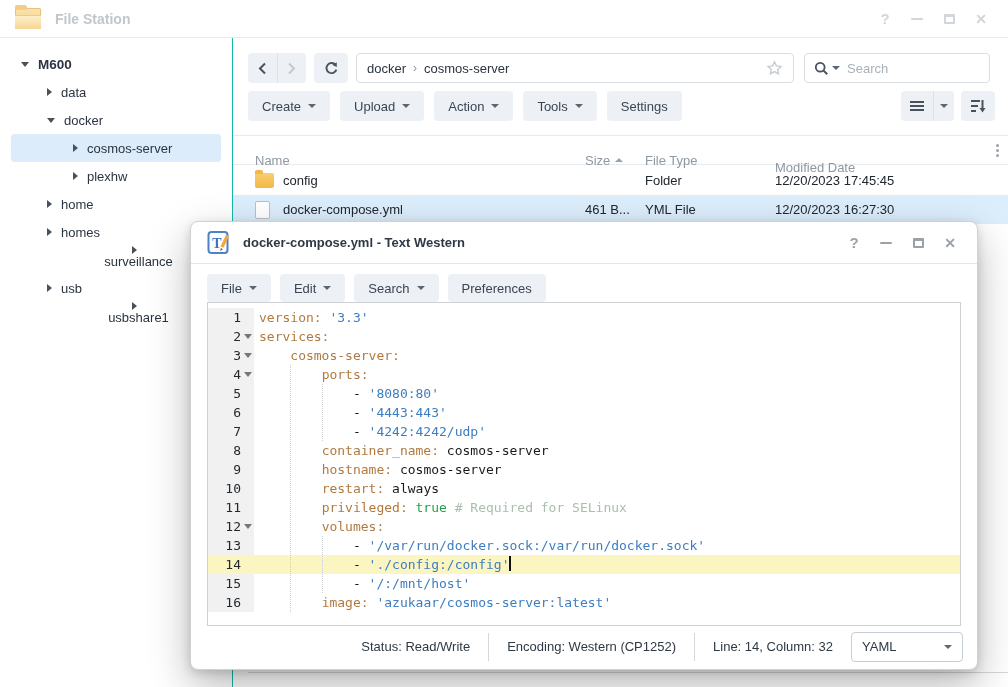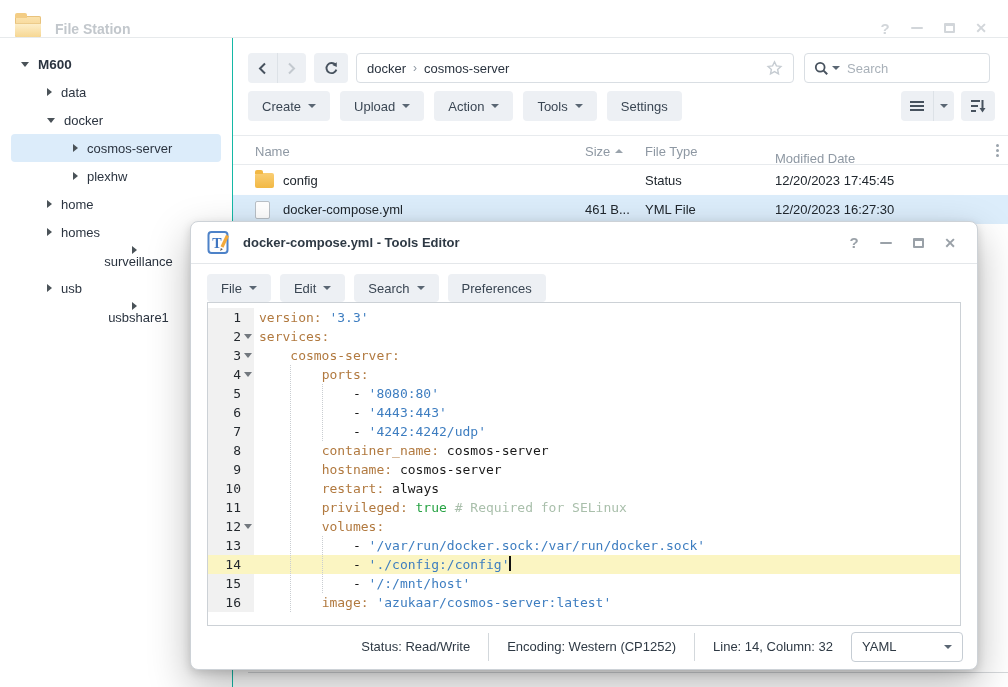--- a/index.html
+++ b/index.html
@@ -2,21 +2,21 @@
 <html><head>
 <meta charset="utf-8">
 <style>
   * { margin:0; padding:0; box-sizing:border-box; }
   html,body { width:1008px; height:687px; overflow:hidden; background:#fff;
     font-family:"Liberation Sans", sans-serif; font-size:13px; color:#2b3440; }
   .canvas { position:relative; width:1008px; height:687px; background:#fff; }
 
   
   .fs-header { position:absolute; top:0; left:0; right:0; height:38px; background:#fff;
-    border-bottom:1px solid #e7eaec; display:flex; align-items:flex-end; }
+    border-bottom:1px solid #e7eaec; display:flex; align-items:center; }
   .fs-app-icon { width:26px; height:21px; margin-left:15px; position:relative;
     background:linear-gradient(#fbe3ae,#f3cd85); border-radius:2px; box-shadow:inset 0 0 0 1px #e8c27c; }
   .fs-app-icon::before { content:""; position:absolute; top:-3px; left:0; width:12px; height:5px;
     background:#f3cd85; border-radius:2px 2px 0 0; }
   .fs-app-icon::after { content:""; position:absolute; bottom:0; left:0; right:0; height:13px;
     background:linear-gradient(#fdeec9,#f6d793); border-radius:0 0 2px 2px; border-top:1px solid #eccb8b; }
   .fs-title { margin-left:14px; font-weight:bold; font-size:14px; color:#c2c7cc; }
   .win-controls { margin-left:auto; display:flex; align-items:center; gap:14px; padding-right:18px; }
   .win-controls .wc { width:18px; height:18px; display:flex; align-items:center; justify-content:center; cursor:pointer; }
   .fs-header .wc { color:#d2d6da; }
@@ -66,21 +66,21 @@
   .toolbar2 { position:absolute; top:53px; left:15px; right:13px; height:30px; display:flex; gap:10px; }
   .tb-right { margin-left:auto; display:flex; gap:7px; }
   .view-btn { display:flex; height:30px; background:#edf0f4; border-radius:4px; }
   .view-seg { display:flex; align-items:center; justify-content:center; padding:0 8px; cursor:pointer; }
   .view-seg + .view-seg { border-left:1px solid #dde2e7; padding:0 6px; }
   .sort-btn { width:34px; height:30px; background:#edf0f4; border-radius:4px;
     display:flex; align-items:center; justify-content:center; cursor:pointer; }
 
   .table-head { position:absolute; top:97px; left:0; right:0; height:30px;
     border-top:1px solid #e8ebee; border-bottom:1px solid #e8ebee; color:#8e98a3; }
-  .th { position:absolute; top:0; height:30px; display:flex; align-items:center; gap:5px; cursor:pointer; }
+  .th { position:absolute; top:9px; height:30px; display:flex; align-items:center; gap:5px; cursor:pointer; }
   .sort-asc { width:0; height:0; border-left:4px solid transparent; border-right:4px solid transparent;
     border-bottom:4px solid #9aa3ac; }
   .th-dots { position:absolute; right:9px; top:8px; display:flex; flex-direction:column; gap:2px; cursor:pointer; }
   .th-dots i { width:3px; height:3px; border-radius:50%; background:#9aa3ac; }
 
   .file-rows { position:absolute; top:128px; left:0; right:0; }
   .file-row { position:relative; height:29px; cursor:pointer; }
   .file-row.selected { background:#dcedfb;padding-left:29px; }
   .fcell { position:absolute; top:0; height:29px; display:flex; align-items:center; color:#20272e; }
   .c-icon { left:22px; } .c-name { left:50px; } .c-size { left:352px; } .c-type { left:412px; } .c-mod { left:542px; }
@@ -310,21 +310,21 @@
         </div>
       </div>
 
     <div class="file-rows" id="filerows">
         <div class="file-row">
           <div class="fcell c-icon">
             <span class="icon-folder"></span>
           </div>
           <div class="fcell c-name">config</div>
           <div class="fcell c-size"></div>
-          <div class="fcell c-type">Status</div>
+          <div class="fcell c-type">Folder</div>
           <div class="fcell c-mod">12/20/2023 17:45:45</div>
         </div>
         <div class="file-row selected">
           <div class="fcell c-icon">
             <span class="icon-file"></span>
           </div>
           <div class="fcell c-name">docker-compose.yml</div>
           <div class="fcell c-size">461 B...</div>
           <div class="fcell c-type">YML File</div>
           <div class="fcell c-mod">12/20/2023 16:27:30</div>
@@ -337,21 +337,21 @@
   <div class="editor-win">
     <div class="ed-titlebar">
       <div class="ed-app-icon">
         <svg width="26" height="26" viewBox="0 0 26 26">
           <rect x="2.5" y="2" width="19" height="21" rx="3" fill="#fdfdfd" stroke="#4d82c8" stroke-width="2"></rect>
           <text x="11" y="17.5" font-size="14" font-weight="bold" fill="#3d74c0" text-anchor="middle" font-family="Liberation Serif, serif">T</text>
           <line x1="16" y1="17" x2="21.5" y2="5.5" stroke="#f2a93b" stroke-width="3.2"></line>
           <polygon points="14.2,21 16.9,19.2 14.8,18.1" fill="#5a5a5a"></polygon>
         </svg>
       </div>
-      <div class="ed-title">docker-compose.yml - Tools Editor</div>
+      <div class="ed-title">docker-compose.yml - Text Western</div>
       <div class="win-controls">
         <div class="wc wc-help">?</div>
         <div class="wc">
             <div class="wc-min-bar"></div>
           </div>
         <div class="wc">
             <div class="wc-max-box"></div>
           </div>
         <div class="wc wc-close-x">✕</div>
       </div>

